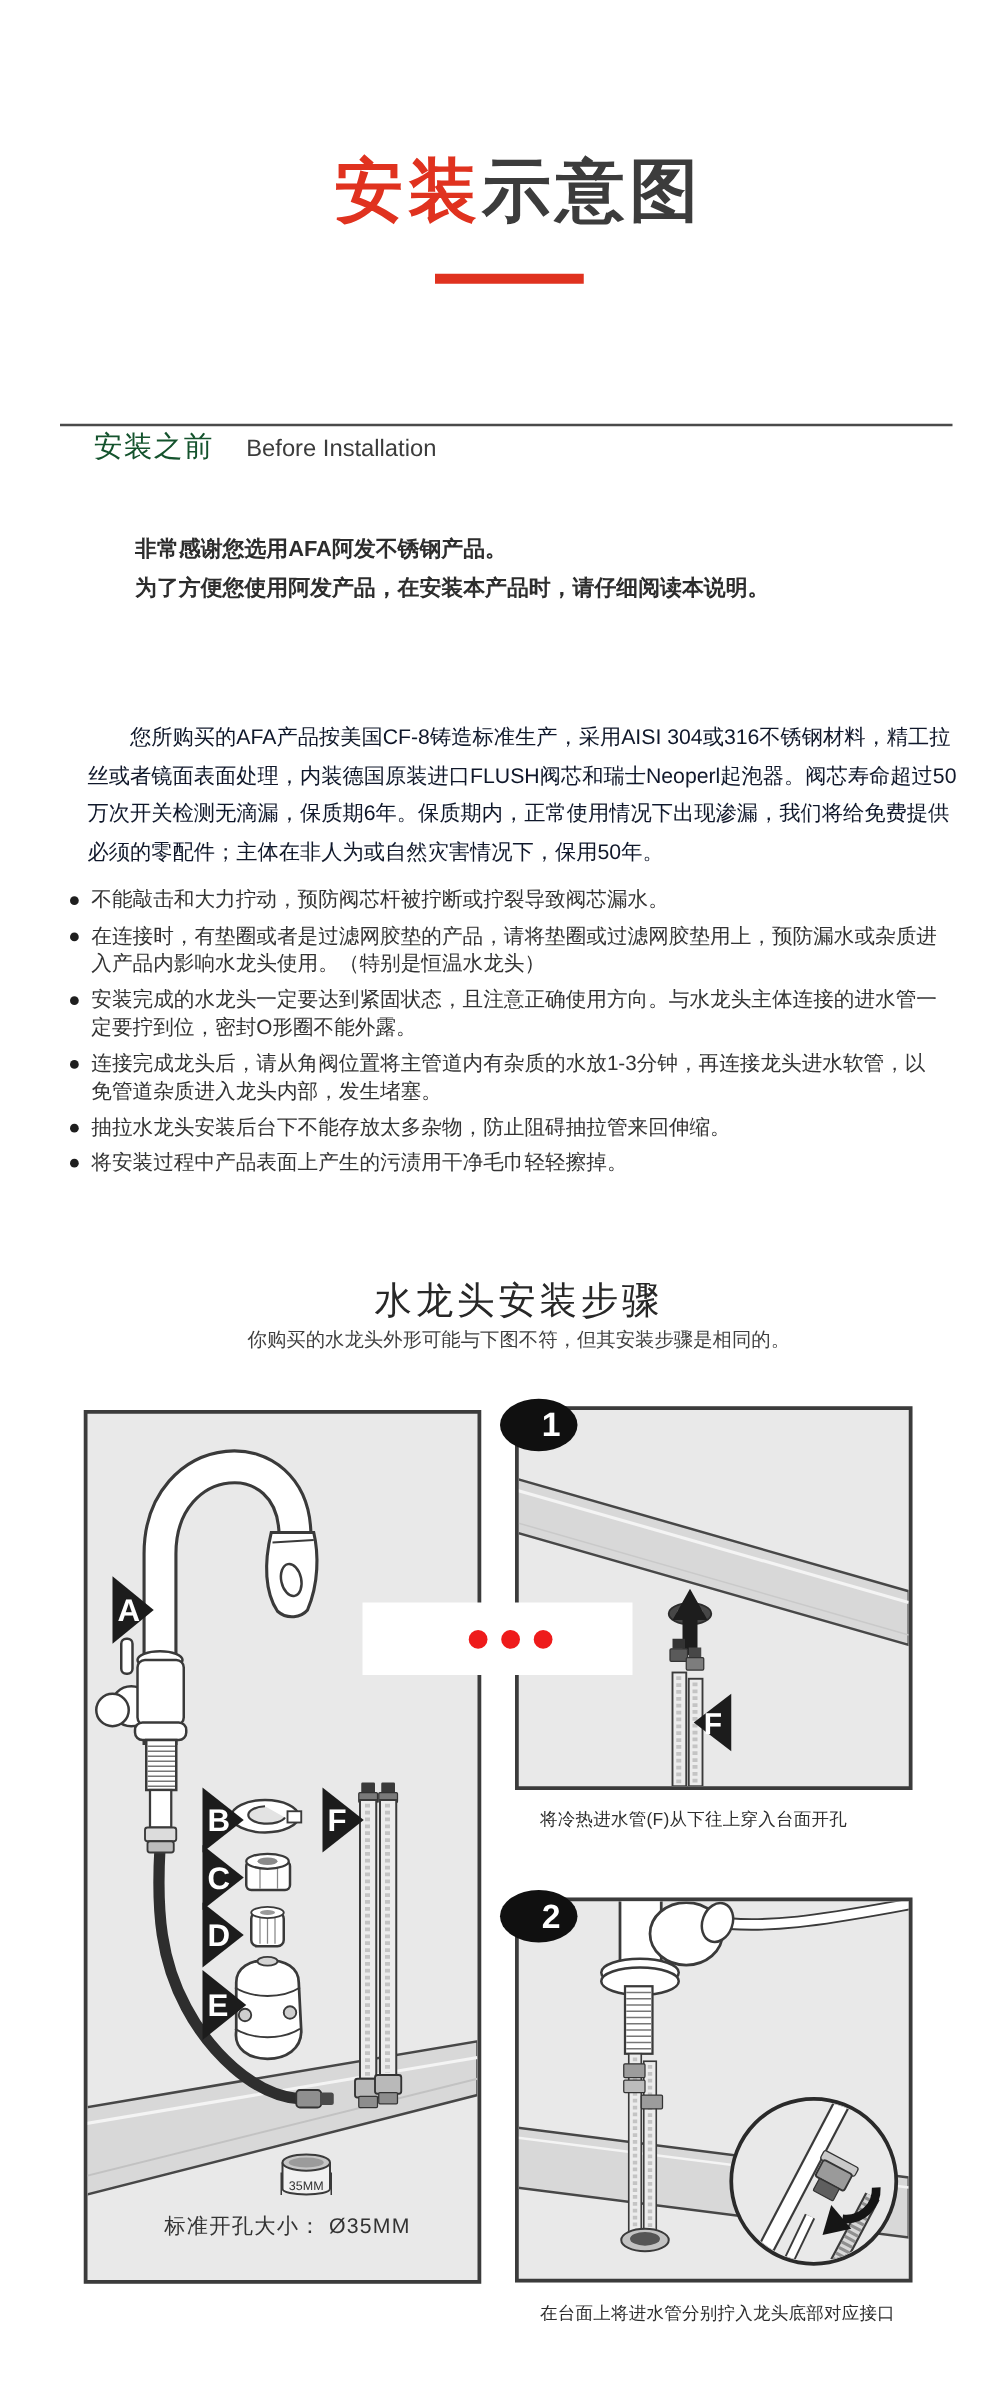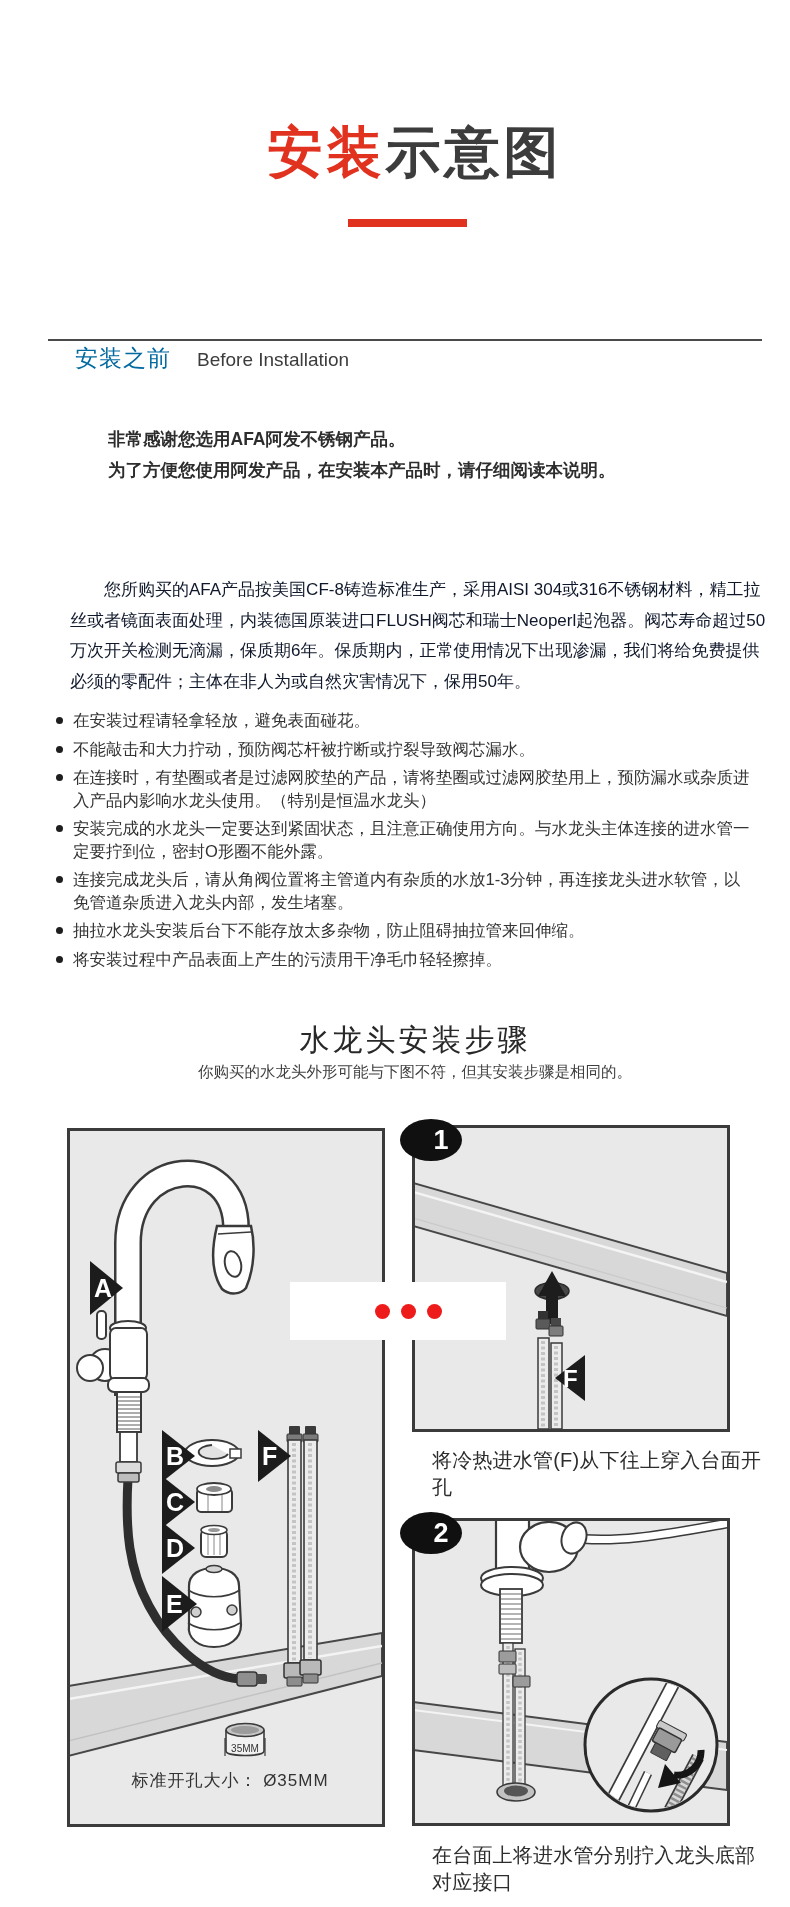--- a/index.html
+++ b/index.html
@@ -11,21 +11,21 @@
   .abs{position:absolute;padding-left:20px;}
 
   
   .main-title{top:116px;left:0;width:790px;text-align:center;
     font-size:55px;font-weight:800;letter-spacing:4px;color:#3c3c3c;}
   .main-title .hl{color:#e0321f;}
   .title-underline{left:348px;top:219px;width:99px;height:8px;background:#e0321f;}
 
   
   .section-head{left:55px;top:303px;display:flex;align-items:baseline;}
-  .section-head .cn{font-size:23px;color:#0369a1;letter-spacing:1px;}
+  .section-head .cn{font-size:23px;color:#14532d;letter-spacing:1px;}
   .section-head .en{font-size:19px;color:#3c3c3c;margin-left:26px;margin-top:46px;}
   .head-rule{left:48px;top:339px;width:694px;height:2px;background:#4a4a4a;}
 
   
   .intro{left:88px;top:424px;width:640px;font-size:17.5px;font-weight:bold;
     line-height:31px;color:#2d2d2d;}
   .para{left:50px;top:575px;width:698px;font-size:17px;line-height:30.5px;
     text-indent:2em;color:#0f172a;}
   ul.bullets{left:55px;top:709px;width:700px;margin:0;padding:0;list-style:none;}
   ul.bullets li{position:relative;padding-left:18px;font-size:16.5px;
@@ -47,21 +47,21 @@
 
   .hole-caption{position:absolute;left:0;top:638px;width:100%;text-align:center;
     padding-left:8px;box-sizing:border-box;font-size:17px;color:#333;letter-spacing:1px;}
 
   .step-badge{width:42px;height:42px;border-radius:50%;background:#101010;color:#fff;
     display:flex;align-items:center;justify-content:center;font-size:27px;
     font-weight:bold;z-index:15;}
   .badge-1{left:400px;top:1119px;}
   .badge-2{left:400px;top:1512px;}
 
-  .step-caption{width:335px;font-size:20px;color:#2d2d2d;letter-spacing:0.2px;}
+  .step-caption{width:335px;font-size:14px;color:#2d2d2d;letter-spacing:0.2px;}
   .caption-1{left:412px;top:1447px;}
   .caption-2{left:412px;top:1842px;}
 
   
   .redact{left:290px;top:1282px;width:196px;height:58px;background:#ffffff;z-index:20;
     display:flex;align-items:center;justify-content:center;gap:11px;}
   .redact .dot{width:15px;height:15px;border-radius:50%;background:#ee1b1b;}
 
   svg text.marker-letter{fill:#ffffff;font-size:25px;font-weight:bold;
     font-family:"Liberation Sans","DejaVu Sans",sans-serif;}
@@ -80,21 +80,20 @@
 <div class="abs head-rule"></div>
 
 <div class="abs intro">
   <div>非常感谢您选用AFA阿发不锈钢产品。</div>
   <div>为了方便您使用阿发产品，在安装本产品时，请仔细阅读本说明。</div>
 </div>
 
 <div class="abs para">您所购买的AFA产品按美国CF-8铸造标准生产，采用AISI 304或316不锈钢材料，精工拉丝或者镜面表面处理，内装德国原装进口FLUSH阀芯和瑞士Neoperl起泡器。阀芯寿命超过50万次开关检测无滴漏，保质期6年。保质期内，正常使用情况下出现渗漏，我们将给免费提供必须的零配件；主体在非人为或自然灾害情况下，保用50年。</div>
 
 <ul class="abs bullets">
-  <li>在安装过程请轻拿轻放，避免表面碰花。</li>
   <li>不能敲击和大力拧动，预防阀芯杆被拧断或拧裂导致阀芯漏水。</li>
   <li>在连接时，有垫圈或者是过滤网胶垫的产品，请将垫圈或过滤网胶垫用上，预防漏水或杂质进入产品内影响水龙头使用。（特别是恒温水龙头）</li>
   <li>安装完成的水龙头一定要达到紧固状态，且注意正确使用方向。与水龙头主体连接的进水管一定要拧到位，密封O形圈不能外露。</li>
   <li>连接完成龙头后，请从角阀位置将主管道内有杂质的水放1-3分钟，再连接龙头进水软管，以免管道杂质进入龙头内部，发生堵塞。</li>
   <li>抽拉水龙头安装后台下不能存放太多杂物，防止阻碍抽拉管来回伸缩。</li>
   <li>将安装过程中产品表面上产生的污渍用干净毛巾轻轻擦掉。</li>
 </ul>
 
 <div class="abs steps-title">水龙头安装步骤</div>
 <div class="abs steps-sub">你购买的水龙头外形可能与下图不符，但其安装步骤是相同的。</div>

